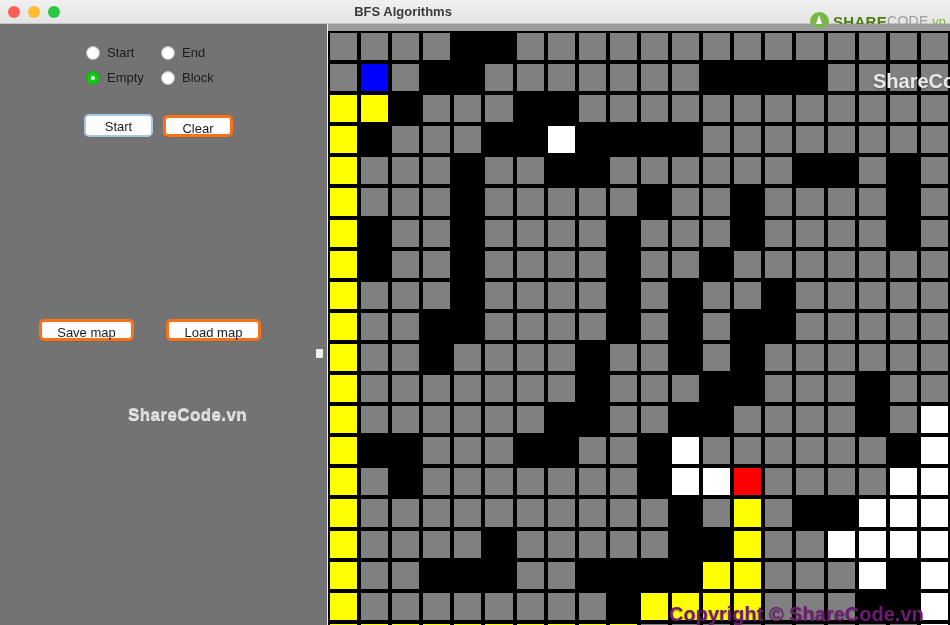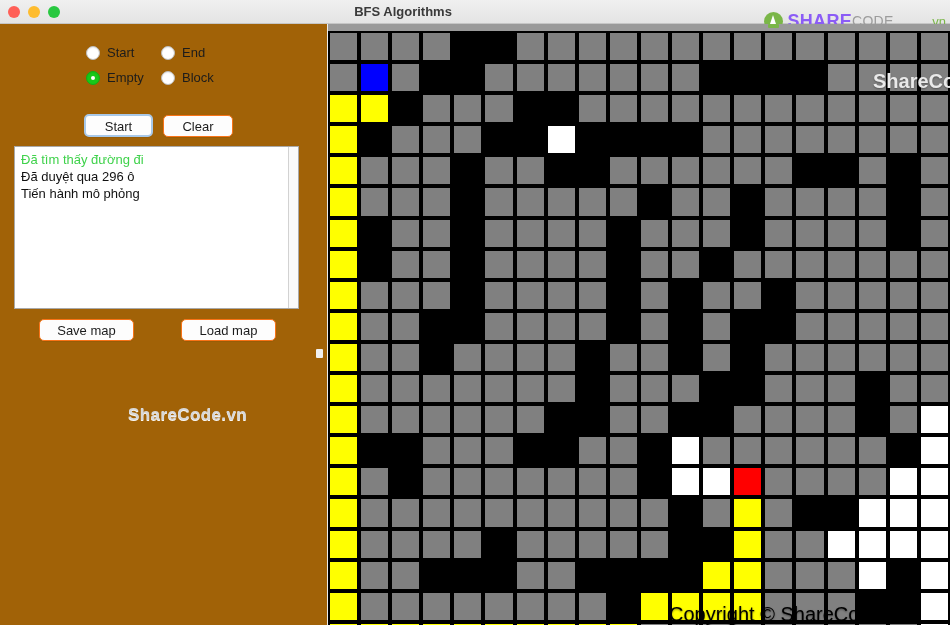--- a/index.html
+++ b/index.html
@@ -24,21 +24,21 @@
   .dot.green{background:#28c840;}
   .title-text{
     position:absolute;left:0;top:0;width:806px;height:23px;
     line-height:23px;text-align:center;
     font-size:13px;font-weight:bold;color:#3a3a3a;
   }
 
   
   .left-panel{
     position:absolute;left:0;top:24px;width:327px;height:601px;
-    background:#a16207;
+    background:#737373;
   }
   .radio-area{position:absolute;left:0;top:10px;width:327px;height:50px;}
   .radio-row{position:absolute;left:86px;display:flex;}
   .radio-row.r1{top:11px;}
   .radio-row.r2{top:36px;}
   .radio{display:flex;align-items:center;}
   .radio.c1{width:75px;}
   .radio-mark{
     width:14px;height:14px;border-radius:50%;
     background:#fff;border:1px solid #bcbcbc;
@@ -46,21 +46,21 @@
     box-shadow:inset 0 1px 1px rgba(0,0,0,0.07);
   }
   .radio-mark.on{background:#17c919;border:1px solid #13ad16;}
   .radio-mark.on:after{
     content:"";position:absolute;left:4px;top:4px;width:4px;height:4px;
     border-radius:50%;background:#fff;
   }
   .radio-label{font-size:13px;color:#1c1c1c;}
 
   .btn{
-    background:#fdfdfd;border:1px solid #f97316;border-radius:5px;
+    background:#fdfdfd;border:3px solid #f97316;border-radius:5px;
     font-size:13px;color:#1c1c1c;text-align:center;
     font-family:"Liberation Sans",sans-serif;
     box-shadow:0 1px 0 rgba(0,0,0,0.05);
     cursor:default;
   }
   .btn.focus{border:2px solid #a8c8e8;}
   #start-btn{position:absolute;left:84px;top:90px;width:69px;height:23px;line-height:19px;}
   #clear-btn{position:absolute;left:163px;top:91px;width:70px;height:22px;line-height:20px;}
 
   .logbox{
@@ -70,21 +70,21 @@
   }
   .logbox .inner{padding:4px 6px;}
   .logline{font-size:13px;line-height:17px;color:#111;white-space:nowrap;}
   .logline.ok{color:#3fd24b;}
   .log-scroll{
     position:absolute;right:0;top:0;width:10px;height:100%;
     background:#fafafa;border-left:1px solid #d2d2d2;box-sizing:border-box;
   }
 
   #save-btn{position:absolute;left:39px;top:295px;width:95px;height:22px;line-height:20px;}
-  #load-btn{position:absolute;left:181px;top:295px;width:95px;height:22px;line-height:20px;}
+  #load-btn{position:absolute;left:166px;top:295px;width:95px;height:22px;line-height:20px;}
 
   .panel-watermark{
     position:absolute;left:128px;top:381px;
     font-size:17px;font-weight:bold;color:#d8d8d8;
     letter-spacing:0.4px;
     text-shadow:0 1px 0 #fafafa;
     white-space:nowrap;
   }
 
   .splitter-grip{
@@ -116,21 +116,21 @@
   .c-r{background:#ff0000;}
 
   .grid-watermark{
     position:absolute;left:545px;top:46px;
     font-size:20px;font-weight:bold;color:#e9e9e9;
     text-shadow:0 1px 2px rgba(0,0,0,0.35);
     white-space:nowrap;pointer-events:none;
   }
   .bottom-watermark{
     position:absolute;left:341px;top:579px;
-    font-size:20px;font-weight:normal;color:#000000;
+    font-size:20px;font-weight:bold;color:#701a75;
     text-shadow:0 1px 2px rgba(0,0,0,0.45);
     white-space:nowrap;pointer-events:none;
   }
 
   
   .logo{
     position:absolute;right:4px;top:10px;height:22px;
     display:flex;align-items:center;white-space:nowrap;
   }
   .logo-badge{
@@ -140,23 +140,23 @@
   }
   .logo-badge:after{
     content:"";position:absolute;left:5px;top:3px;
     width:0;height:0;border-left:4.5px solid transparent;
     border-right:4.5px solid transparent;border-bottom:12px solid #fff;
   }
   .logo-badge:before{
     content:"";position:absolute;left:4px;top:12px;width:11px;height:4px;
     background:#7ab648;z-index:2;border-radius:1px;
   }
-  .logo-share{font-size:18px;font-weight:bold;color:#8b5cf6;letter-spacing:0.3px;}
+  .logo-share{font-size:15px;font-weight:bold;color:#4d7c0f;letter-spacing:0.3px;}
   .logo-code{font-size:14px;color:#9c9c9c;letter-spacing:0.3px;}
-  .logo-vn{font-size:13px;color:#7ab648;margin-left:35px;}
+  .logo-vn{font-size:13px;color:#7ab648;}
 </style>
 </head>
 <body>
 
 <div class="window">
 
   <div class="titlebar">
     <div class="traffic">
       <span class="dot red"></span>
       <span class="dot yellow"></span>
@@ -193,28 +193,20 @@
         <div class="radio">
           <span class="radio-mark"></span>
           <span class="radio-label">Block</span>
         </div>
       </div>
     </div>
 
     <button class="btn focus" id="start-btn">Start</button>
     <button class="btn" id="clear-btn">Clear</button>
 
-    <div class="logbox">
-      <div class="inner">
-        <div class="logline ok">Đã tìm thấy đường đi</div>
-        <div class="logline">Đã duyệt qua 296 ô</div>
-        <div class="logline">Tiến hành mô phỏng</div>
-      </div>
-      <div class="log-scroll"></div>
-    </div>
 
     <button class="btn" id="save-btn">Save map</button>
     <button class="btn" id="load-btn">Load map</button>
 
     <div class="panel-watermark">ShareCode.vn</div>
     <div class="splitter-grip"></div>
   </div>
 
   <div class="grid-wrap">
     <div class="grid" id="grid">

